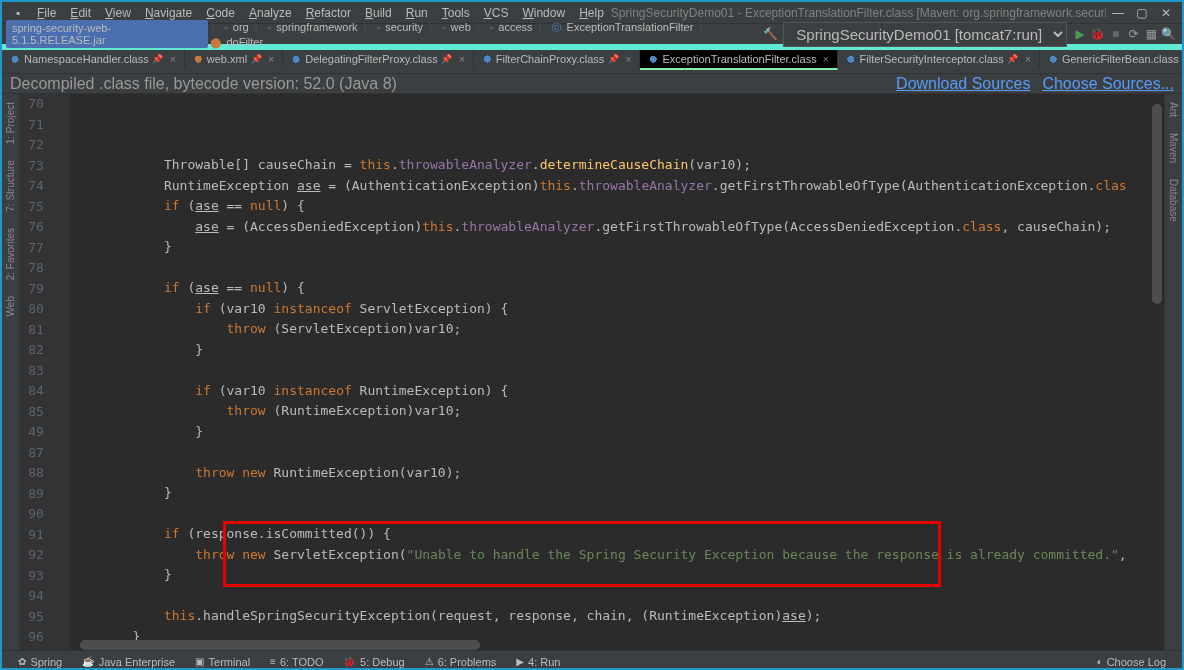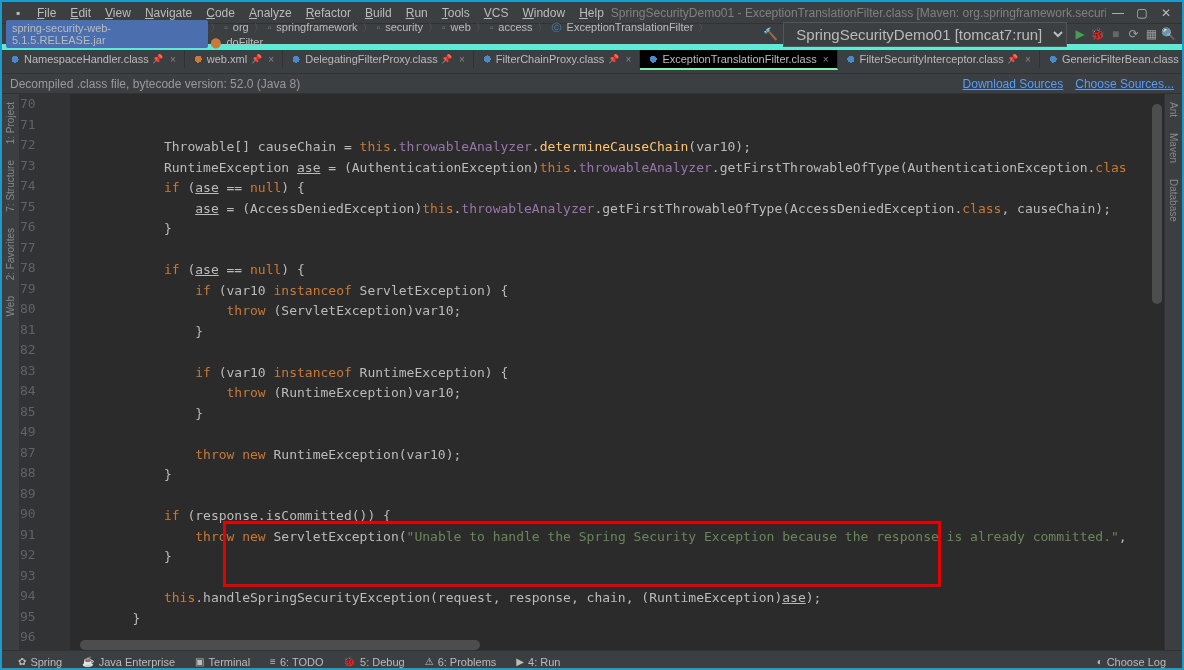--- a/index.html
+++ b/index.html
@@ -18,33 +18,33 @@
 .navbar .runcfg { background: #3c3f41; border: 1px solid #555; padding: 2px 8px; color: #bbbbbb; font-size: 15px; margin: 0 4px; }
 .navbar .tbtn { width: 18px; color: #999; text-align: center; cursor: pointer; font-size: 12px; }
 .tabbar { background: #3c3f41; height: 24px; display: flex; align-items: flex-start; border-bottom: 1px solid #323232; overflow: hidden; }
 .tab { padding: 3px 8px; border-right: 1px solid #323232; background: #3c3f41; color: #bbbbbb; font-size: 11px; white-space: nowrap; display: flex; align-items: center; cursor: pointer; }
 .tab.active { background: #000000; border-bottom: 2px solid #86efac; }
 .tab .ticon { width: 10px; height: 10px; margin-right: 4px; display: inline-block; }
 .tab .close { margin-left: 6px; color: #888; font-size: 10px; }
 .tab .pin { margin-left: 4px; font-size: 9px; color: #888; }
 .ci-blue { background: radial-gradient(circle, #4a88c7 50%, transparent 50%); }
 .ci-orange { background: radial-gradient(circle, #c97a3a 50%, transparent 50%); }
-.info { background: #3c3f41; height: 20px; border-bottom: 1px solid #323232; display: flex; align-items: center; padding: 0 8px; font-size: 12px; color: #999; }
+.info { background: #3c3f41; height: 20px; border-bottom: 1px solid #323232; display: flex; align-items: center; padding: 0 8px; font-size: 16px; color: #999; }
 .info .spacer { flex: 1; }
 .info .link { color: #589df6; text-decoration: underline; cursor: pointer; margin-left: 12px; }
 .main { display: flex; height: 556px; }
 .sidebar-left { width: 18px; background: #3c3f41; border-right: 1px solid #323232; display: flex; flex-direction: column; align-items: center; }
 .sidebar-left .sitem { writing-mode: vertical-rl; transform: rotate(180deg); font-size: 10px; color: #888; padding: 8px 0; cursor: pointer; }
 .sidebar-right { width: 18px; background: #3c3f41; border-left: 1px solid #323232; display: flex; flex-direction: column; align-items: center; }
 .sidebar-right .sitem { writing-mode: vertical-rl; font-size: 10px; color: #888; padding: 8px 0; cursor: pointer; }
 .editor { flex: 1; background: #2b2b2b; font-family: "Consolas", "Monaco", monospace; font-size: 13px; overflow: hidden; position: relative; }
 .code-wrap { display: flex; height: 100%; }
-.gutter { width: 50px; text-align: left; color: #606366; padding-top: 2px; user-select: none; background: #313335; }
+.gutter { width: 50px; text-align: center; color: #606366; padding-top: 2px; user-select: none; background: #313335; }
 .gutter .ln { height: 20.5px; padding-right: 18px; position: relative; }
-.code-area { flex: 1; white-space: pre; line-height: 20.5px; padding-top: 2px; position: relative; }
+.code-area { flex: 1; white-space: pre; line-height: 20.5px; padding-top: 20px; position: relative; }
 .hl-box { position: absolute; border: 3px solid #e60000; left: 153px; top: 427px; width: 718px; height: 66px; }
 .kw { color: #cc7832; }
 .str { color: #6a8759; }
 .mth { color: #ffc66d; }
 .fld { color: #9876aa; }
 .und { text-decoration: underline; }
 .scrollbar-v { position: absolute; right: 2px; top: 0; width: 10px; height: 100%; background: transparent; }
 .scrollbar-v .thumb { position: absolute; top: 10px; width: 10px; height: 200px; background: #4d4d4d; border-radius: 5px; }
 .scrollbar-h { position: absolute; left: 0; bottom: 0; height: 10px; width: 100%; background: transparent; }
 .scrollbar-h .thumb { position: absolute; left: 60px; height: 10px; width: 400px; background: #4d4d4d; border-radius: 5px; }

